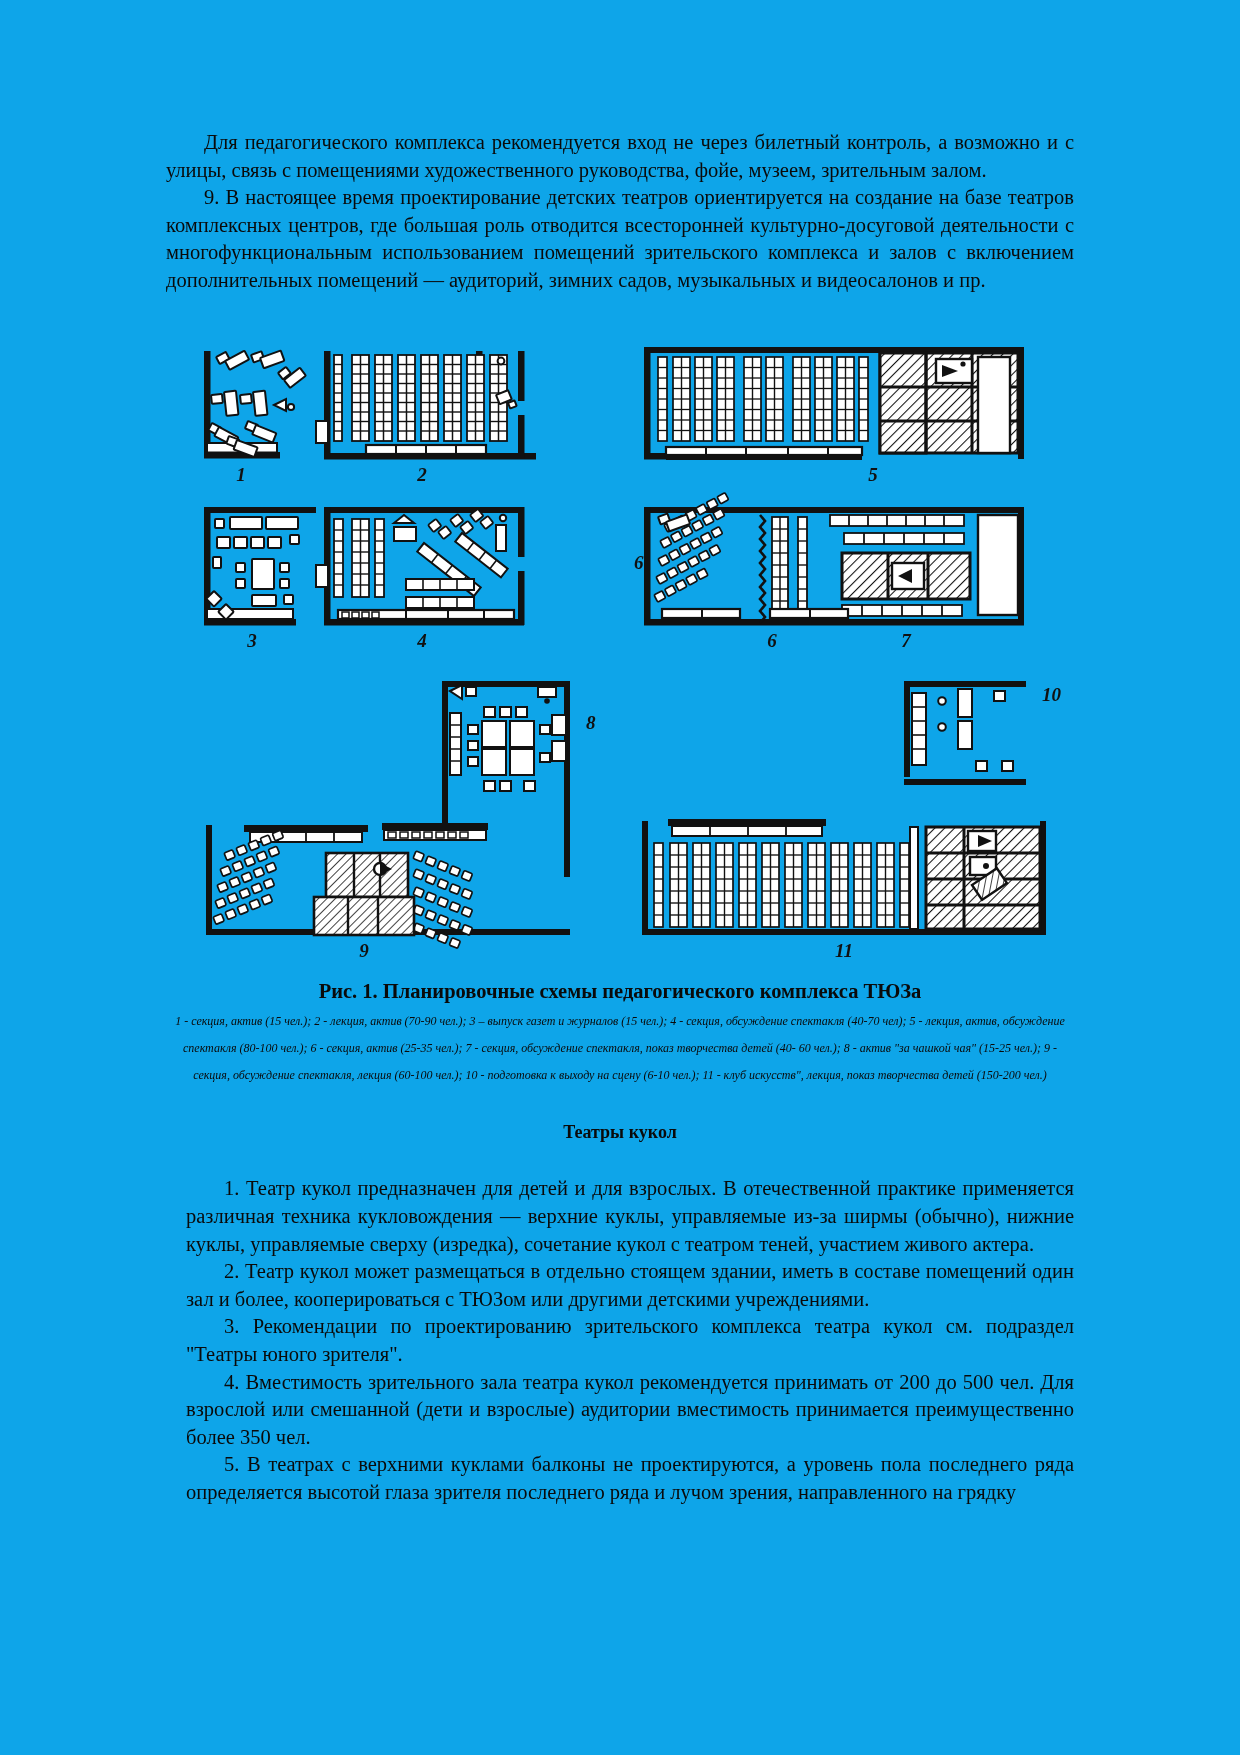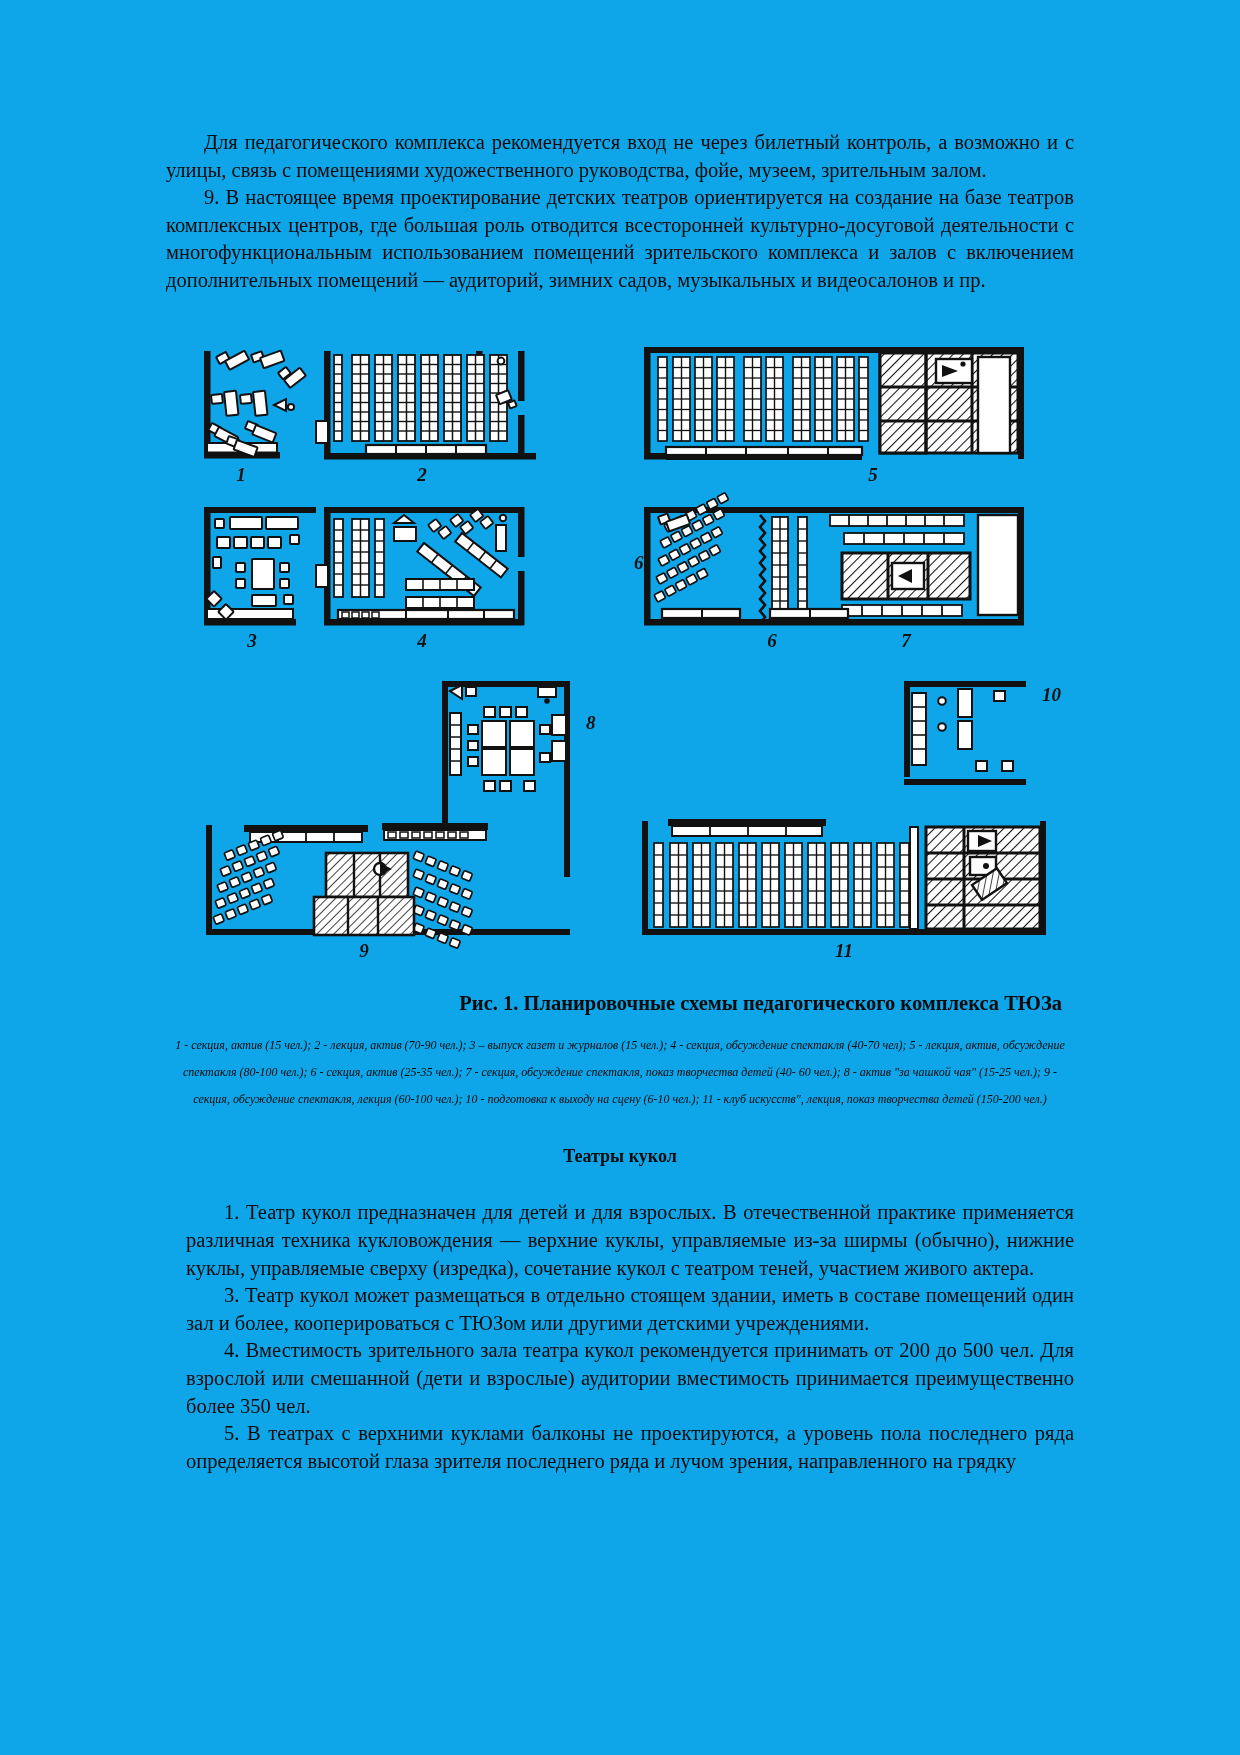--- a/index.html
+++ b/index.html
@@ -37,23 +37,23 @@
   
   .figure {
     position: relative;
     width: 908px;
     height: 635px;
     margin-top: 34px;
   }
   .figure svg { display: block; }
 
   .fig-caption-title {
-    margin: 12px;
+    margin: 0;
     padding-top: 14px;
-    text-align: right;
+    text-align: center;
     font-size: 20.5px;
     font-weight: bold;
     line-height: 27px;
   }
   .fig-caption-body {
     margin: 0;
     padding-top: 3px;
     text-align: center;
     font-style: italic;
     font-size: 12px;
@@ -1098,19 +1098,20 @@
       </svg>
     </div>
 
     <p class="fig-caption-title">Рис. 1. Планировочные схемы педагогического комплекса ТЮЗа</p>
     <p class="fig-caption-body">1 - секция, актив (15 чел.); 2 - лекция, актив (70-90 чел.); 3 – выпуск газет и журналов (15 чел.); 4 - секция, обсуждение спектакля (40-70 чел); 5 - лекция, актив, обсуждение спектакля (80-100 чел.); 6 - секция, актив (25-35 чел.); 7 - секция, обсуждение спектакля, показ творчества детей (40- 60 чел.); 8 - актив "за чашкой чая" (15-25 чел.); 9 - секция, обсуждение спектакля, лекция (60-100 чел.); 10 - подготовка к выходу на сцену (6-10 чел.); 11 - клуб искусств", лекция, показ творчества детей (150-200 чел.)</p>
 
     <p class="section-head">Театры кукол</p>
 
     <div class="after-head">
       <p class="body">1. Театр кукол предназначен для детей и для взрослых. В отечественной практике применяется различная техника кукловождения — верхние куклы, управляемые из-за ширмы (обычно), нижние куклы, управляемые сверху (изредка), сочетание кукол с театром теней, участием живого актера.</p>
-      <p class="body">3. Театр кукол может размещаться в отдельно стоящем здании, иметь в составе помещений один зал и более, кооперироваться с ТЮЗом или другими детскими учреждениями.</p>
+      <p class="body">2. Театр кукол может размещаться в отдельно стоящем здании, иметь в составе помещений один зал и более, кооперироваться с ТЮЗом или другими детскими учреждениями.</p>
+      <p class="body">3. Рекомендации по проектированию зрительского комплекса театра кукол см. подраздел "Театры юного зрителя".</p>
       <p class="body">4. Вместимость зрительного зала театра кукол рекомендуется принимать от 200 до 500 чел. Для взрослой или смешанной (дети и взрослые) аудитории вместимость принимается преимущественно более 350 чел.</p>
       <p class="body">5. В театрах с верхними куклами балконы не проектируются, а уровень пола последнего ряда определяется высотой глаза зрителя последнего ряда и лучом зрения, направленного на грядку</p>
     </div>
 
   </div>
 </div>
 
 </body></html>

